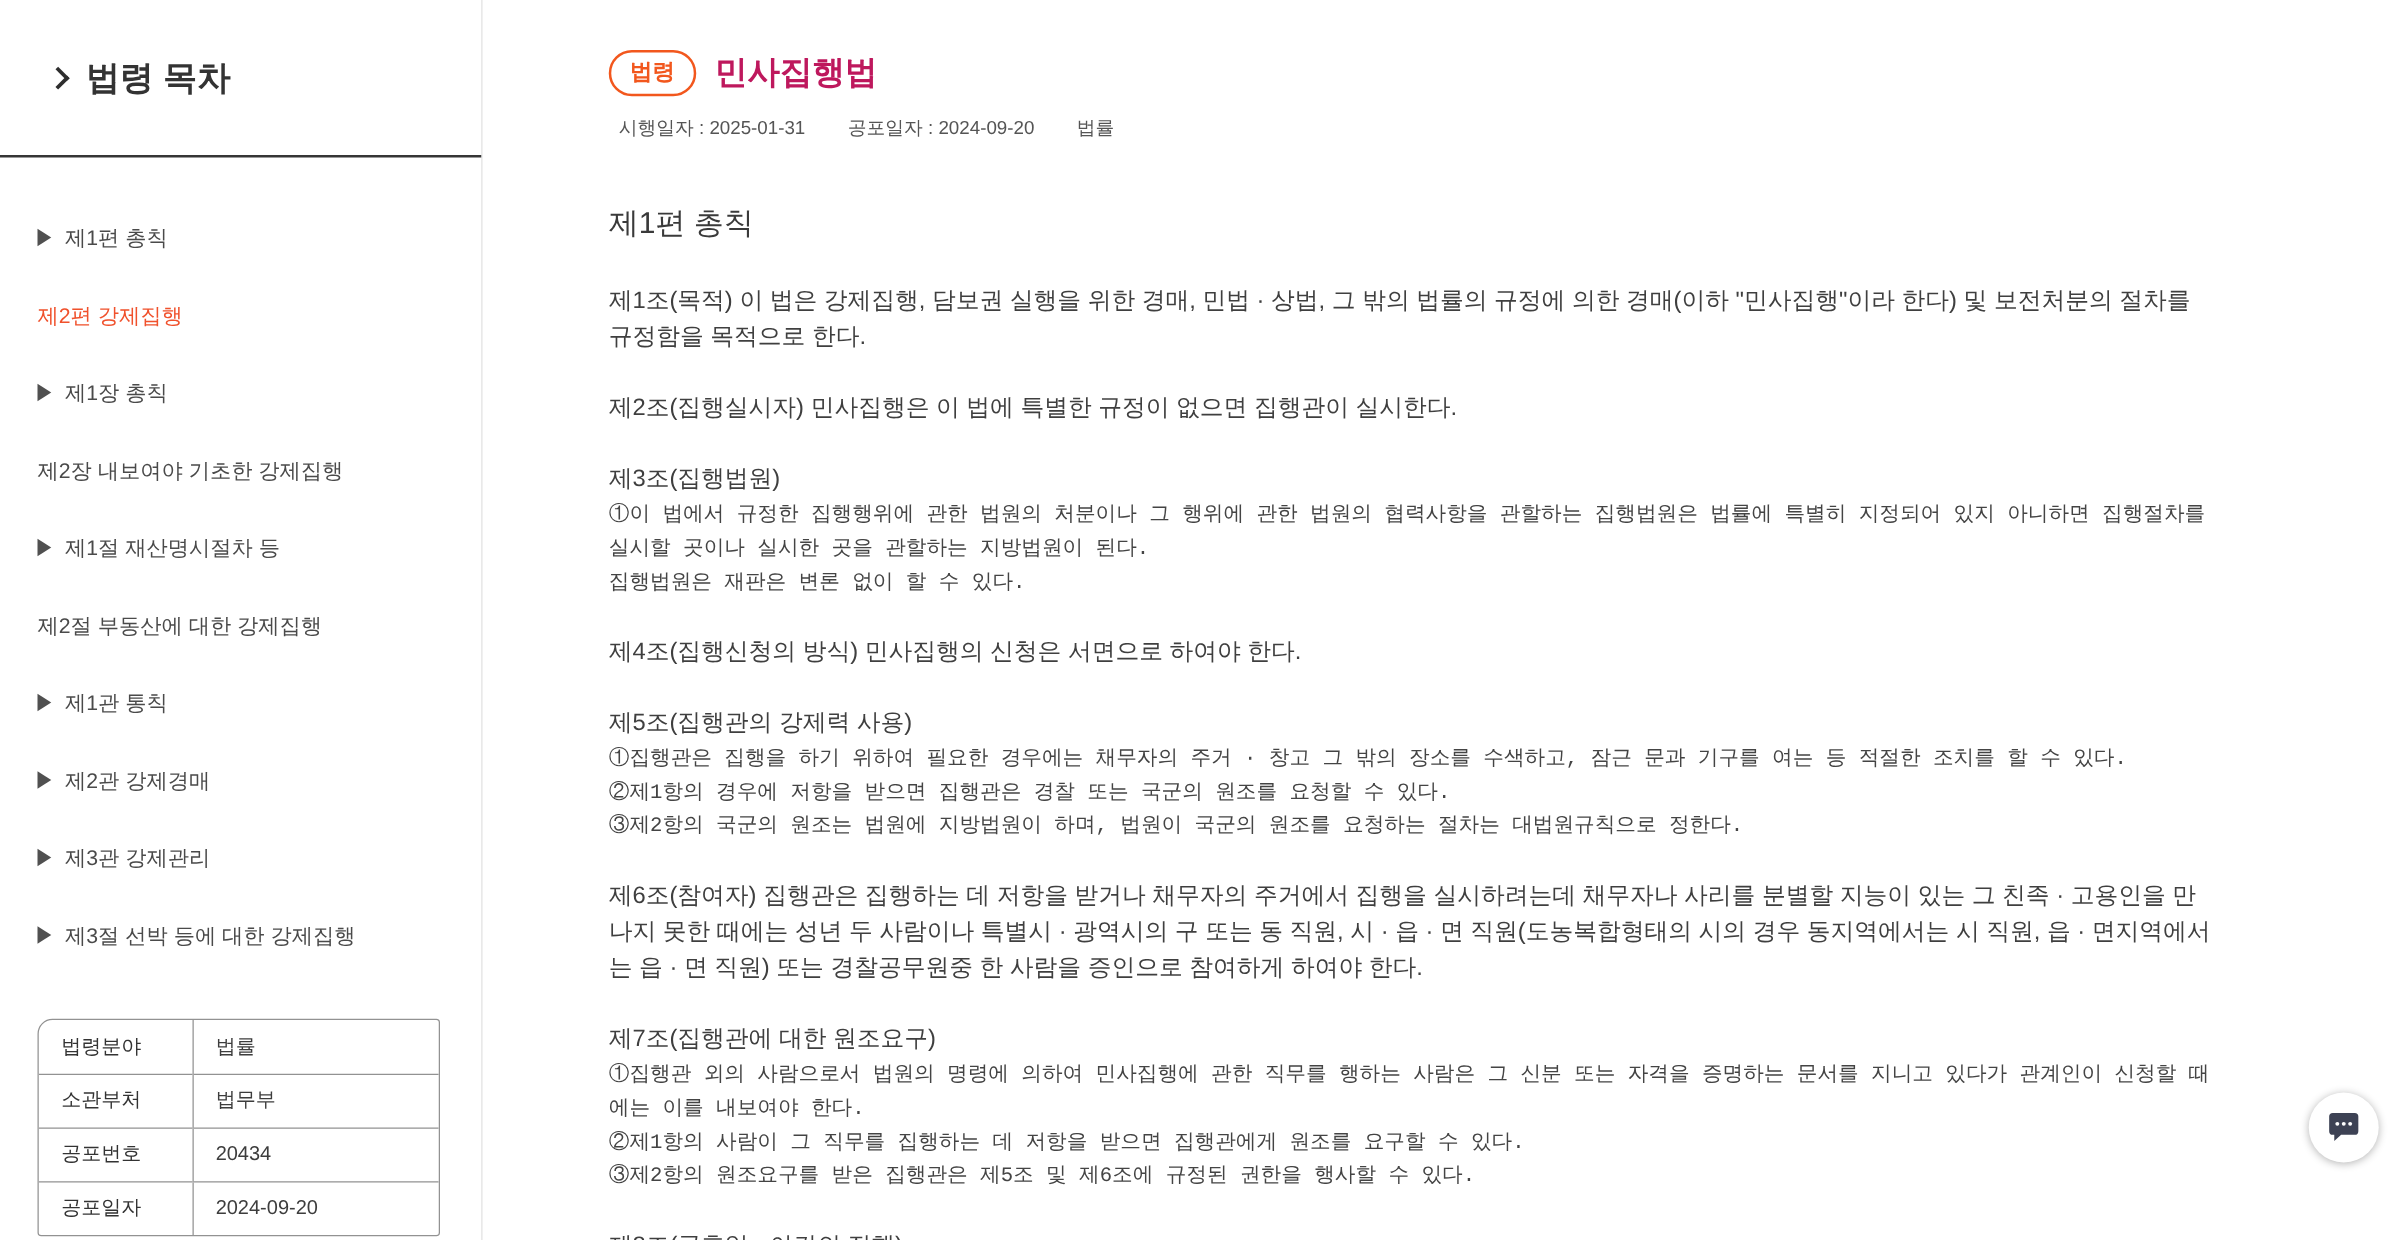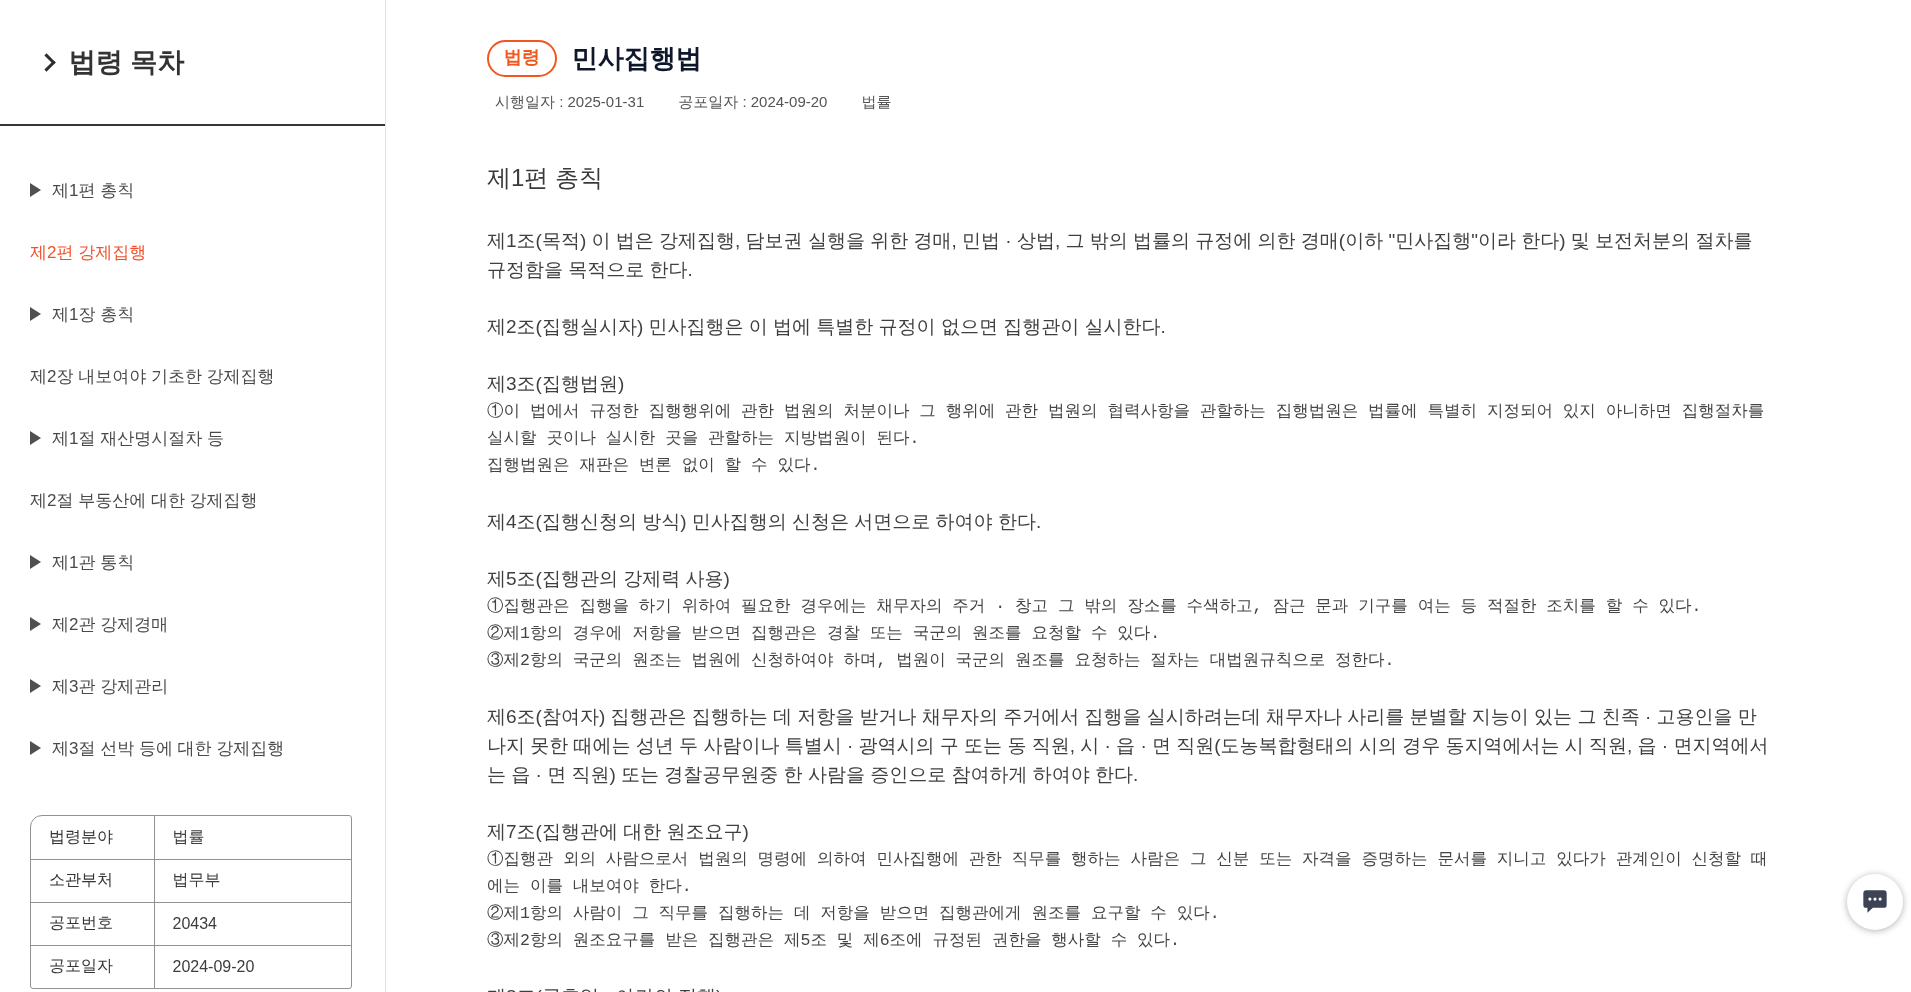--- a/index.html
+++ b/index.html
@@ -26,24 +26,24 @@
   .info-wrap { width:322px; margin:36px 0 0 30px; border:1.5px solid #929292; border-radius:12px 3px 3px 3px; overflow:hidden; }
   .info-table { width:100%; border-collapse:collapse; font-size:16px; }
   .info-table th { width:123px; border-right:1.5px solid #929292; text-align:left; font-weight:400;
                    padding-left:18px; height:43px; color:#333; }
   .info-table td { padding-left:18px; height:43px; color:#3d3d3d; }
   .info-table tr + tr th, .info-table tr + tr td { border-top:1.5px solid #929292; }
 
   
   .main { flex:1; padding:40px 0 0 101px; }
   .doc { width:1285px; }
-  .doc-header { display:flex; align-items:center; gap:15px; }
+  .doc-header { display:flex; align-items:flex-start; gap:15px; }
   .badge { display:inline-block; border:2.5px solid #f2571d; color:#f2571d; border-radius:999px;
            padding:5px 15px 6px 15px; font-size:18px; font-weight:700; line-height:1.2; }
-  .law-title { font-size:26px; font-weight:700; color:#0f172a; margin:0; }
+  .law-title { font-size:26px; font-weight:700; color:#be185d; margin:0; }
   .meta { margin-top:16px; padding-left:8px; display:flex; gap:34px; font-size:15px; color:#555; }
   .section-title { margin:50px 0 0 0; font-size:24px; font-weight:500; color:#3a3a3a; }
   .articles { margin-top:32px; }
   .article { margin-bottom:28px; }
   .a-head { margin:0; font-size:19px; line-height:29px; color:#3f3f3f; font-weight:400; }
   .a-clause { margin:0; font-size:16.5px; line-height:27px; color:#444; font-weight:400;font-family:Liberation Mono, monospace; }
 
   
   .chat-fab { position:absolute; right:8px; bottom:62px; width:56px; height:56px; border-radius:50%;
               background:#fff; border:none; box-shadow:0 1px 7px rgba(0,0,0,.30);
@@ -149,21 +149,21 @@
   <p class="a-clause">①이 법에서 규정한 집행행위에 관한 법원의 처분이나 그 행위에 관한 법원의 협력사항을 관할하는 집행법원은 법률에 특별히 지정되어 있지 아니하면 집행절차를 실시할 곳이나 실시한 곳을 관할하는 지방법원이 된다.</p>
             <p class="a-clause">집행법원은 재판은 변론 없이 할 수 있다.</p>
           </div>
           <div class="article">
     <p class="a-head">제4조(집행신청의 방식) 민사집행의 신청은 서면으로 하여야 한다.</p>
   </div>
           <div class="article">
     <p class="a-head">제5조(집행관의 강제력 사용)</p>
   <p class="a-clause">①집행관은 집행을 하기 위하여 필요한 경우에는 채무자의 주거 · 창고 그 밖의 장소를 수색하고, 잠근 문과 기구를 여는 등 적절한 조치를 할 수 있다.</p>
             <p class="a-clause">②제1항의 경우에 저항을 받으면 집행관은 경찰 또는 국군의 원조를 요청할 수 있다.</p>
-            <p class="a-clause">③제2항의 국군의 원조는 법원에 신청하여야 하며, 법원이 국군의 원조를 요청하는 절차는 대법원규칙으로 정한다.</p>
+            <p class="a-clause">③제2항의 국군의 원조는 법원에 지방법원이 하며, 법원이 국군의 원조를 요청하는 절차는 대법원규칙으로 정한다.</p>
           </div>
           <div class="article">
     <p class="a-head">제6조(참여자) 집행관은 집행하는 데 저항을 받거나 채무자의 주거에서 집행을 실시하려는데 채무자나 사리를 분별할 지능이 있는 그 친족 · 고용인을 만나지 못한 때에는 성년 두 사람이나 특별시 · 광역시의 구 또는 동 직원, 시 · 읍 · 면 직원(도농복합형태의 시의 경우 동지역에서는 시 직원, 읍 · 면지역에서는 읍 · 면 직원) 또는 경찰공무원중 한 사람을 증인으로 참여하게 하여야 한다.</p>
   </div>
           <div class="article">
     <p class="a-head">제7조(집행관에 대한 원조요구)</p>
   <p class="a-clause">①집행관 외의 사람으로서 법원의 명령에 의하여 민사집행에 관한 직무를 행하는 사람은 그 신분 또는 자격을 증명하는 문서를 지니고 있다가 관계인이 신청할 때에는 이를 내보여야 한다.</p>
             <p class="a-clause">②제1항의 사람이 그 직무를 집행하는 데 저항을 받으면 집행관에게 원조를 요구할 수 있다.</p>
             <p class="a-clause">③제2항의 원조요구를 받은 집행관은 제5조 및 제6조에 규정된 권한을 행사할 수 있다.</p>
           </div>

